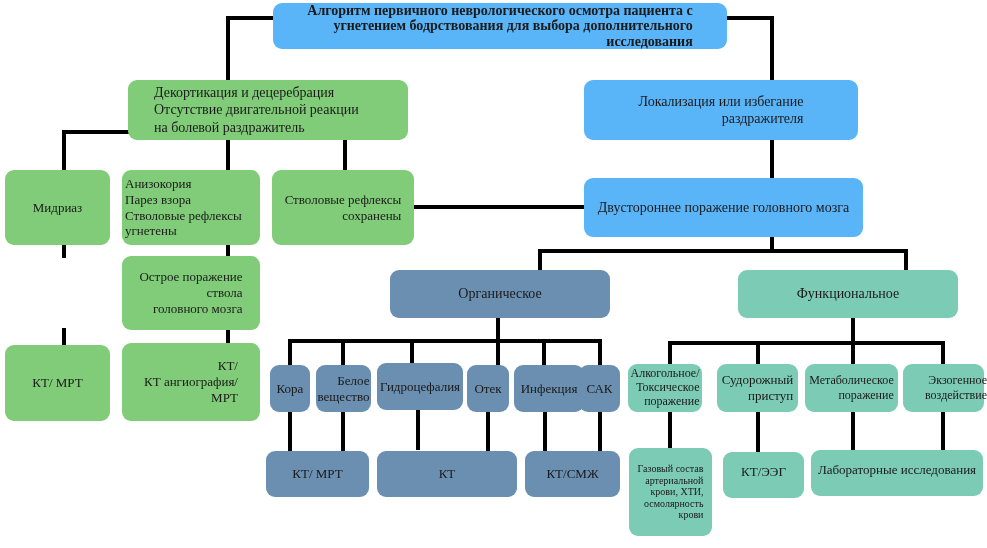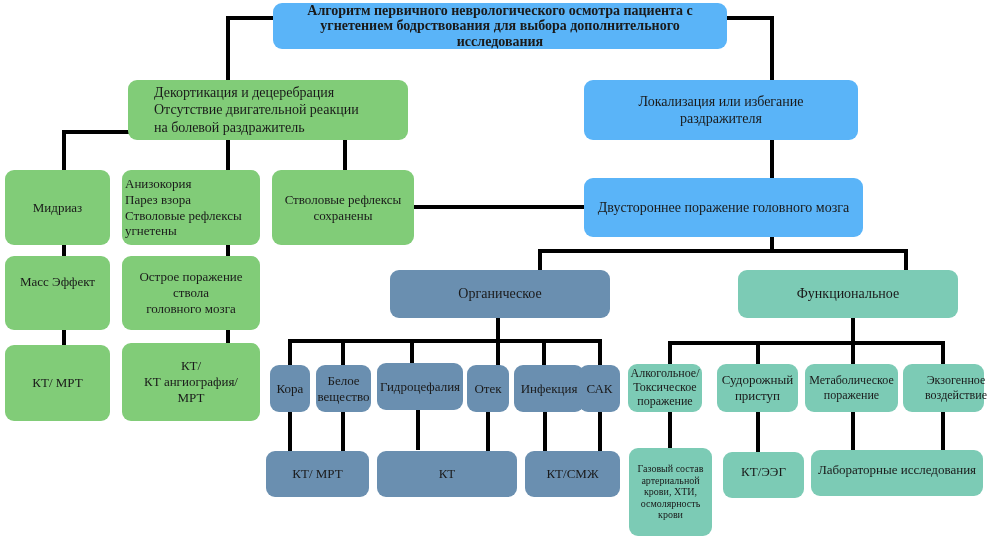--- a/index.html
+++ b/index.html
@@ -2,21 +2,21 @@
 <html><head>
   <meta charset="utf-8">
   <style>
     html, body { margin: 0; padding: 0; background: #ffffff; }
     body { width: 987px; height: 548px; position: relative; overflow: hidden;
            font-family: "Liberation Serif", "DejaVu Serif", serif; color: #1a1a1a; }
     .stage { position: absolute; left: 0; top: 0; width: 987px; height: 548px; }
     svg.links { position: absolute; left: 0; top: 0; width: 987px; height: 548px; }
     svg.links line, svg.links polyline { stroke: #000; stroke-width: 4; fill: none; stroke-linecap: square; }
     .node { position: absolute; box-sizing: border-box; border-radius: 9px;
-            display: flex; align-items: center; justify-content: center; text-align: center;
+            display: flex; align-items: center; justify-content: center; text-align: right;
             font-size: 13px; line-height: 1.22; padding: 2px 3px; }
     .node span { white-space: pre-line; }
     .blue { background: #5ab4f8; }
     .green { background: #81cc78; }
     .slate { background: #6a8fb0; }
     .teal { background: #7ccbb5; }
     .root { font-weight: bold; font-size: 14px; line-height: 1.12; }
     .left-align { justify-content: flex-start; text-align: left; padding-left: 10px; }
     .big { font-size: 14px; }
     .top-align { align-items: flex-start; padding-top: 18px; }
@@ -87,23 +87,20 @@
   </div>
   <div class="node green left-align" style="left:122px;top:170px;width:138px;height:75px;padding-left:3px;">
     <span>Анизокория
 Парез взора
 Стволовые рефлексы
 угнетены</span>
   </div>
   <div class="node green" style="left:272px;top:170px;width:142px;height:75px;">
     <span>Стволовые рефлексы
 сохранены</span>
-  </div>
-  <div class="node green top-align" style="left:5px;top:256px;width:105px;height:74px;padding-top:18px;">
-    <span>Масс Эффект</span>
   </div>
   <div class="node green" style="left:122px;top:256px;width:138px;height:74px;">
     <span>Острое поражение
 ствола
 головного мозга</span>
   </div>
   <div class="node green" style="left:5px;top:345px;width:105px;height:76px;">
     <span>КТ/ МРТ</span>
   </div>
   <div class="node green" style="left:122px;top:343px;width:138px;height:78px;">

